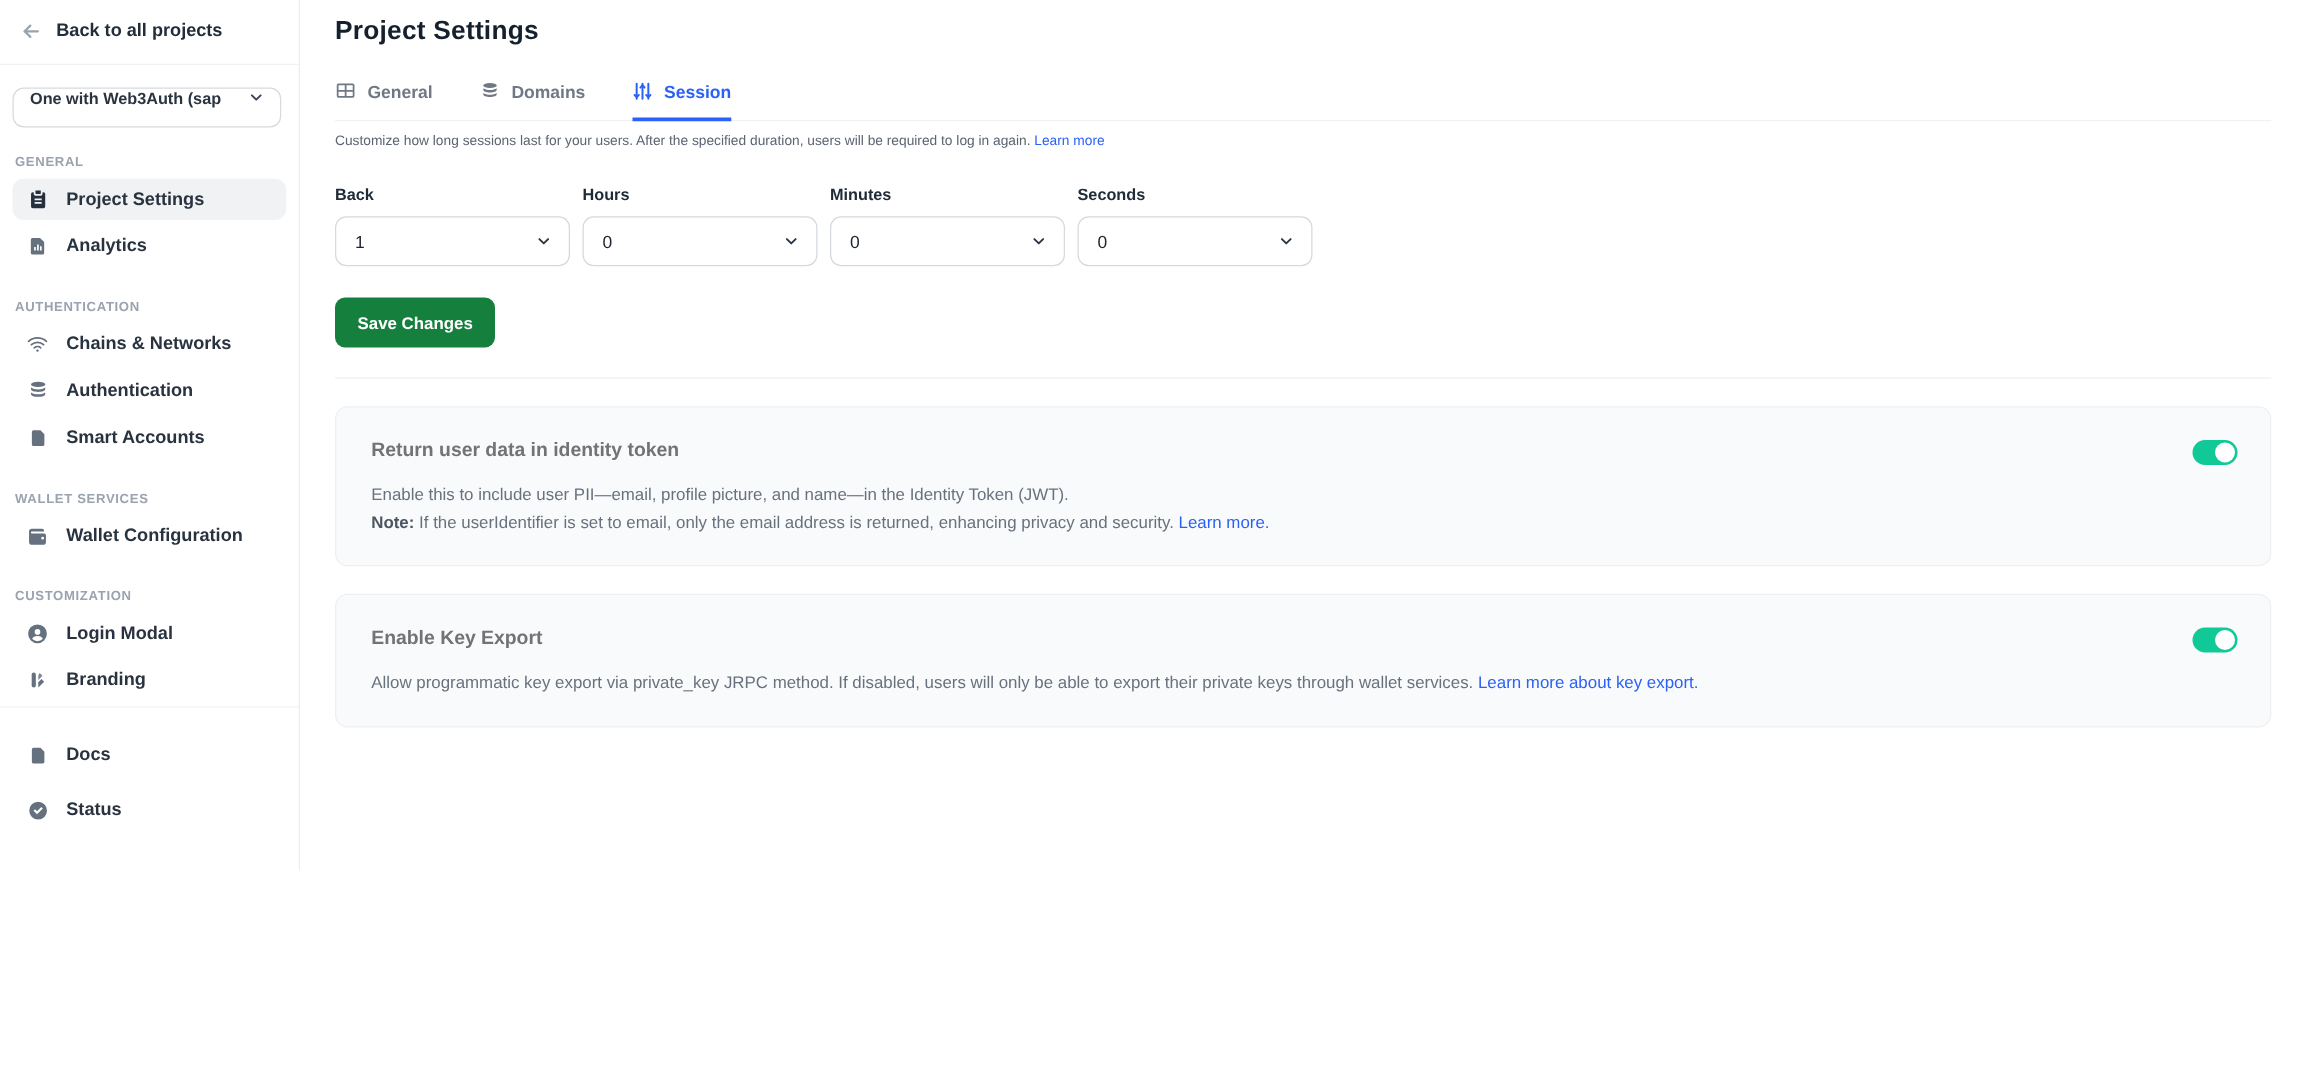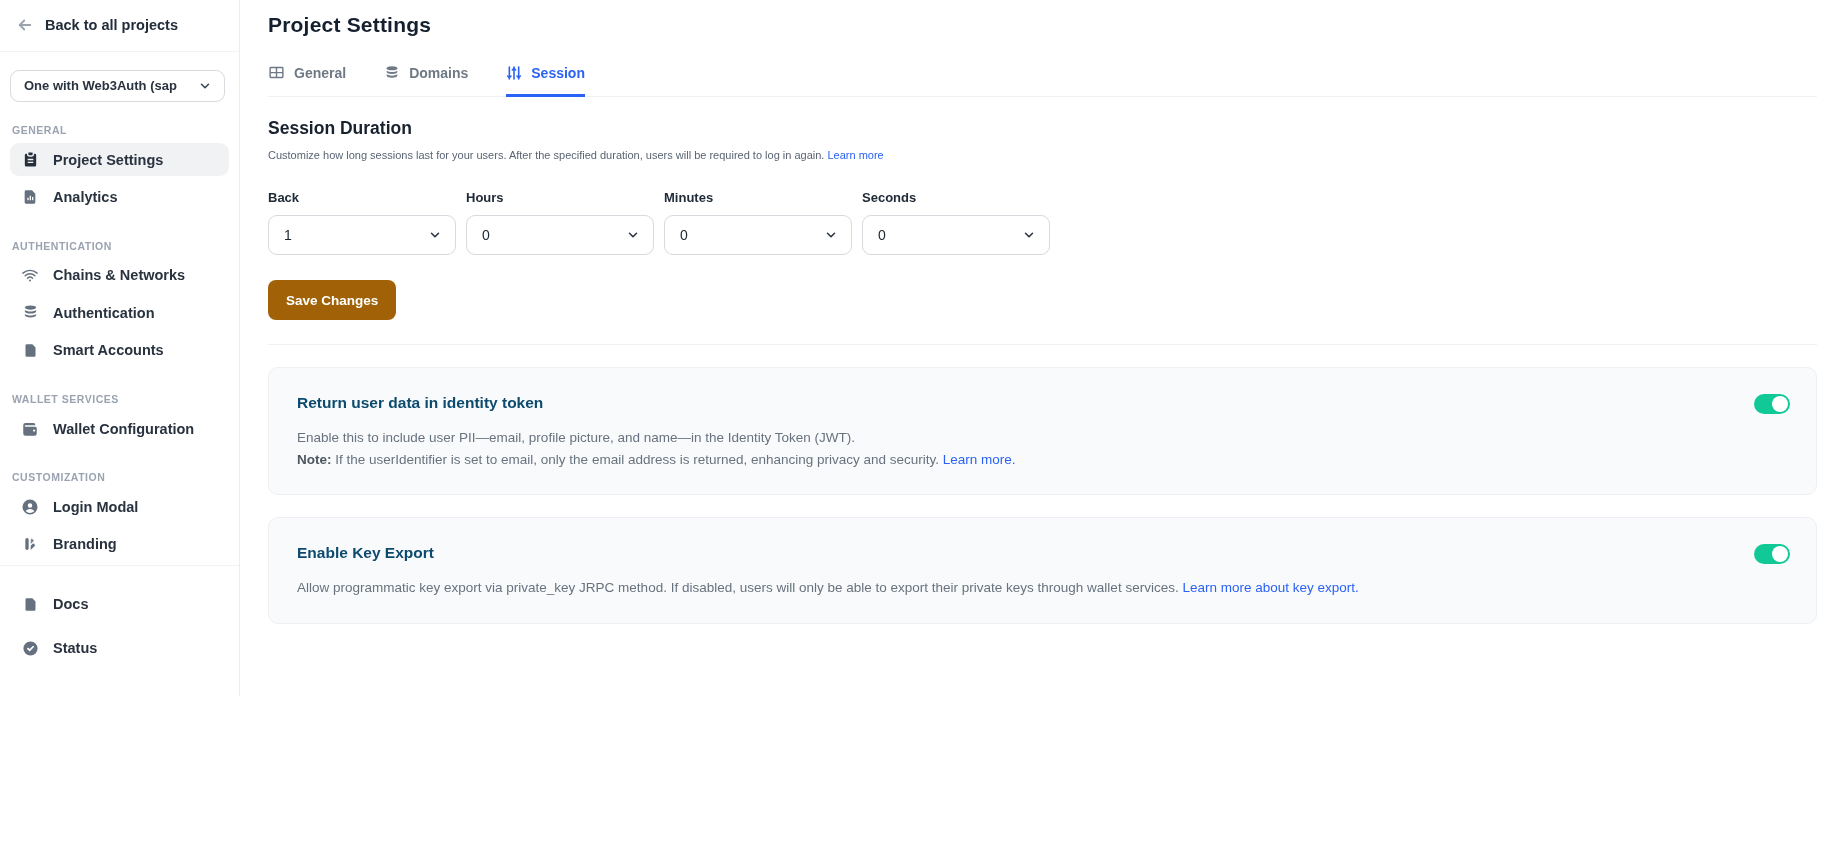--- a/index.html
+++ b/index.html
@@ -5,21 +5,21 @@
   * { margin:0; padding:0; box-sizing:border-box; }
   html,body { width:1840px; height:856px; background:#fff; font-family:"Liberation Sans", sans-serif; color:#1d2733; overflow:hidden; }
   .app { display:flex; width:1840px; height:856px; }
 
   
   .sidebar { width:240px; min-width:240px; height:696px; border-right:1px solid #ebedf0; display:flex; flex-direction:column; background:#fff; }
   .back-row { display:flex; align-items:center; gap:11px; padding:0 16px; height:61px; cursor:pointer; }
   .back-row svg { color:#9aa3ae; }
   .back-label { font-size:14.5px; font-weight:700; color:#222d3a; }
   .sb-divider { border-top:1px solid #f1f2f4; width:100%; }
-  .proj-select { margin:18px 14px 0 10px; height:38px; border:1px solid #d7dade; border-radius:9px; display:flex; align-items:center; justify-content:space-between; padding:0 12px 0 13px; cursor:pointer; background:#fff; }
+  .proj-select { margin:18px 14px 0 10px; height:38px; border:1px solid #d7dade; border-radius:9px; display:flex; justify-content:space-between; padding:0 12px 0 13px; cursor:pointer; background:#fff; }
   .proj-select .val { font-size:13px; font-weight:600; color:#2a3340; white-space:nowrap; overflow:hidden; max-width:170px; }
   .proj-select svg { color:#3a4554; flex:none; }
   .sec-label { font-size:10.5px; font-weight:700; letter-spacing:.05em; color:#9aa3b0; margin:22px 0 7px 12px; text-transform:uppercase; }
   .nav-item { display:flex; align-items:center; gap:14px; height:40px; margin:0 10px 4px 10px; padding:0 11px; border-radius:9px; cursor:pointer; }
   .nav-item .nav-ic { width:18px; height:18px; color:#66717f; display:flex; align-items:center; justify-content:center; flex:none; }
   .nav-item .nav-label { font-size:14.5px; font-weight:700; color:#29323f; }
   .nav-item.active { background:#f1f2f4; }
   .nav-item.active .nav-ic { color:#26303d; }
   .sidebar-footer { margin-top:auto; padding-bottom:24px; }
   .sidebar-footer .sb-divider { margin-bottom:18px; }
@@ -34,25 +34,25 @@
   .tab.active svg { color:#2b62f5; }
 
   .session-title { margin-top:21px; font-size:17.5px; font-weight:700; color:#18222e; }
   .session-desc { margin-top:8px; font-size:11px; line-height:1.5; color:#5a6472; }
   .link { color:#2b62f5; cursor:pointer; text-decoration:none; }
   .fields { display:flex; gap:10px; margin-top:27px; }
   .field-label { font-size:13px; font-weight:700; color:#202b38; margin-bottom:10px; }
   .select { width:188px; height:40px; border:1px solid #d6dade; border-radius:9px; background:#fff; display:flex; align-items:center; justify-content:space-between; padding:0 13px 0 15px; cursor:pointer; }
   .select .sel-val { font-size:14px; color:#1b2531; }
   .select svg { color:#2a3442; }
-  .save-btn { margin-top:25px; height:40px; padding:0 18px; background:#a16207; color:#fff; border:none; border-radius:8px; font-size:13.5px; font-weight:600; font-family:"Liberation Sans",sans-serif; cursor:pointer; }
+  .save-btn { margin-top:25px; height:40px; padding:0 18px; background:#15803d; color:#fff; border:none; border-radius:8px; font-size:13.5px; font-weight:600; font-family:"Liberation Sans",sans-serif; cursor:pointer; }
   .content-divider { border:none; border-top:1px solid #eef0f3; margin-top:24px; }
 
   .card { position:relative; margin-top:22px; background:#f9fafb; border:1px solid #edeff2; border-radius:10px; padding:26px 28px 24px 28px; }
-  .card-title { font-size:15.5px; font-weight:700; color:#0c4a6e; }
+  .card-title { font-size:15.5px; font-weight:700; color:#737373; }
   .card-desc { margin-top:15px; font-size:13.5px; line-height:1.6; color:#68727f; }
   .card-desc strong { color:#4c5663; }
   .toggle { position:absolute; right:26px; top:26px; width:36px; height:20px; border-radius:10px; background:#cfd6dd; cursor:pointer; }
   .toggle.on { background:#10c996; }
   .toggle .knob { position:absolute; top:2px; left:2px; width:16px; height:16px; border-radius:50%; background:#fff; }
   .toggle.on .knob { left:auto; right:2px; }
 </style>
 </head>
 <body>
 
@@ -221,21 +221,20 @@
               <path d="M2.5 16.5L5 19l2.5-2.5" fill="none"></path>
               <path d="M9.5 7.5L12 5l2.5 2.5"></path>
               <path d="M16.5 16.5L19 19l2.5-2.5"></path>
             </svg>
         </span>
         <span>Session</span>
       </div>
     </nav>
 
     <section>
-      <h2 class="session-title">Session Duration</h2>
       <p class="session-desc">
         <span>Customize how long sessions last for your users. After the specified duration, users will be required to log in again. </span><a class="link">Learn more</a><br>
       </p>
 
       <div class="fields">
         <div>
           <div class="field-label">Back</div>
           <div class="select">
             <span class="sel-val">1</span>
             <span style="display:flex;">

